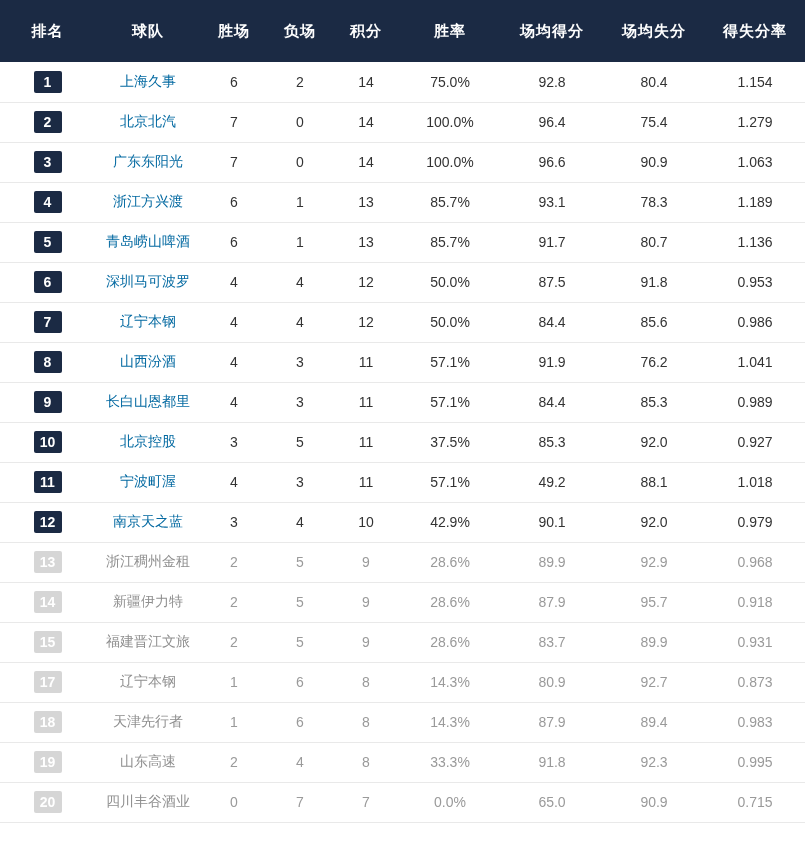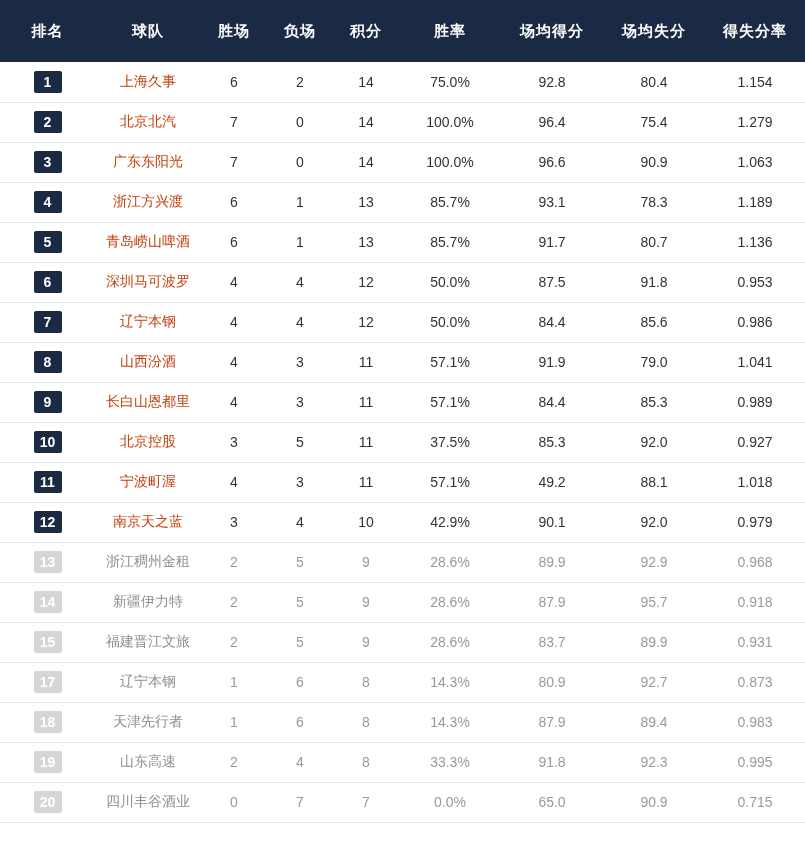--- a/index.html
+++ b/index.html
@@ -64,21 +64,21 @@
     font-size: 14px;
     font-weight: bold;
     border-radius: 2px;
   }
   tr.out .rank-badge {
     background: #d6d6d6;
     color: #ffffff;
   }
   td.team-cell {
     font-size: 15px;
-    color: #c2410c;
+    color: #0369a1;
     text-align: center;
   }
   tr.out td {
     color: #9a9a9a;
   }
   tr.out td.team-cell {
     color: #8f8f8f;
     font-family: Liberation Mono, monospace;
   }
   tr.dashed-sep td {
@@ -185,21 +185,21 @@
         <td class="num">0.986</td>
       </tr>
       <tr>
         <td class="rank-cell"><span class="rank-badge">8</span></td>
         <td class="team-cell">山西汾酒</td>
         <td class="num">4</td>
         <td class="num">3</td>
         <td class="num">11</td>
         <td class="num">57.1%</td>
         <td class="num">91.9</td>
-        <td class="num">79.0</td>
+        <td class="num">76.2</td>
         <td class="num">1.041</td>
       </tr>
       <tr>
         <td class="rank-cell"><span class="rank-badge">9</span></td>
         <td class="team-cell">长白山恩都里</td>
         <td class="num">4</td>
         <td class="num">3</td>
         <td class="num">11</td>
         <td class="num">57.1%</td>
         <td class="num">84.4</td>

